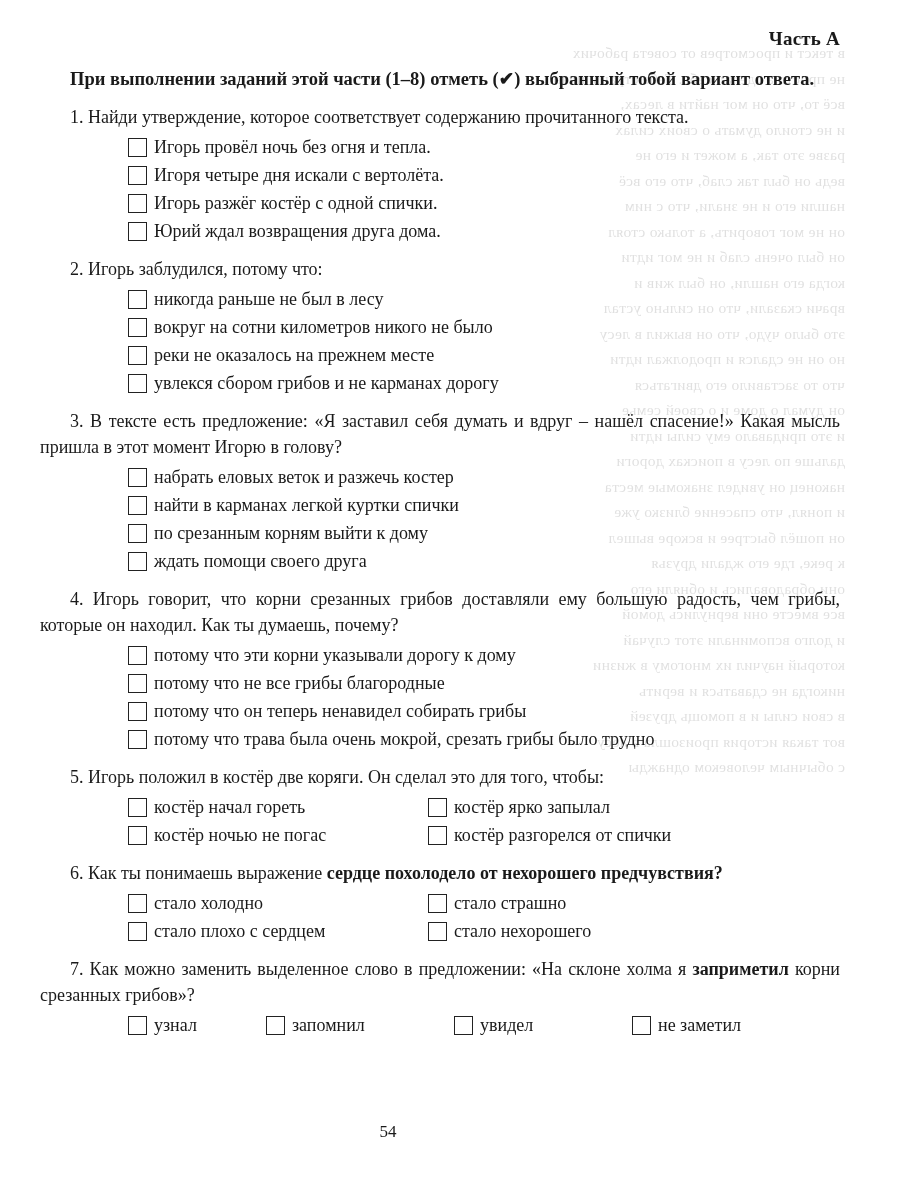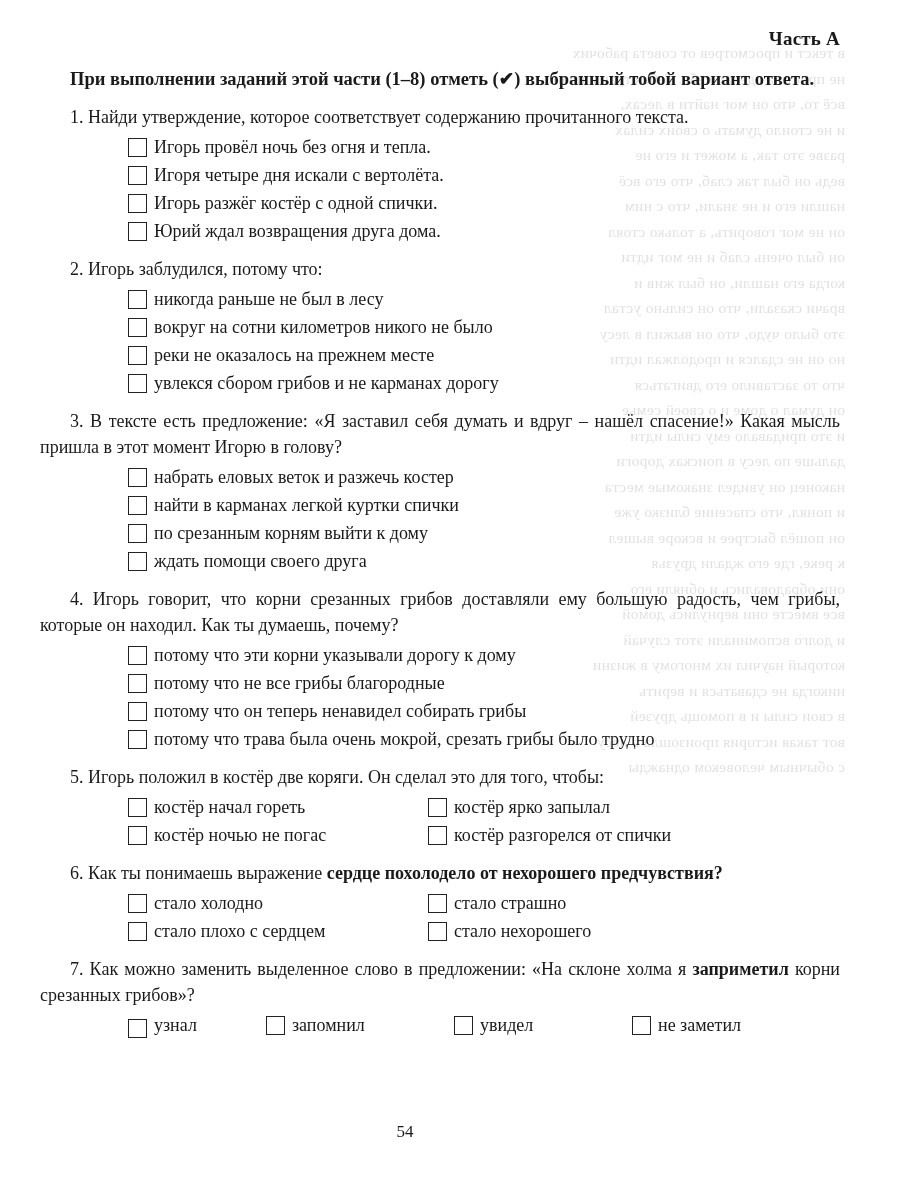--- a/index.html
+++ b/index.html
@@ -93,28 +93,28 @@
     flex: 0 0 auto;
     background: #fff;
   }
   .col-a { width: 300px; }
   .inline-opts {
     display: flex;
     padding-left: 88px;
     margin-top: 4px;
   }
   .inline-opts .opt { margin-right: 28px; }
-  .w1 { width: 110px; align-items: flex-end; }
+  .w1 { width: 110px; }
   .w2 { width: 160px; }
   .w3 { width: 150px; }
 
   .page-number {
     position: absolute;
     bottom: 58px;
-    left: 17px;
+    left: 0;
     width: 776px;
     text-align: center;
     font-size: 17px;
   }
 </style>
 </head>
 <body>
 
 <div class="page">
 

